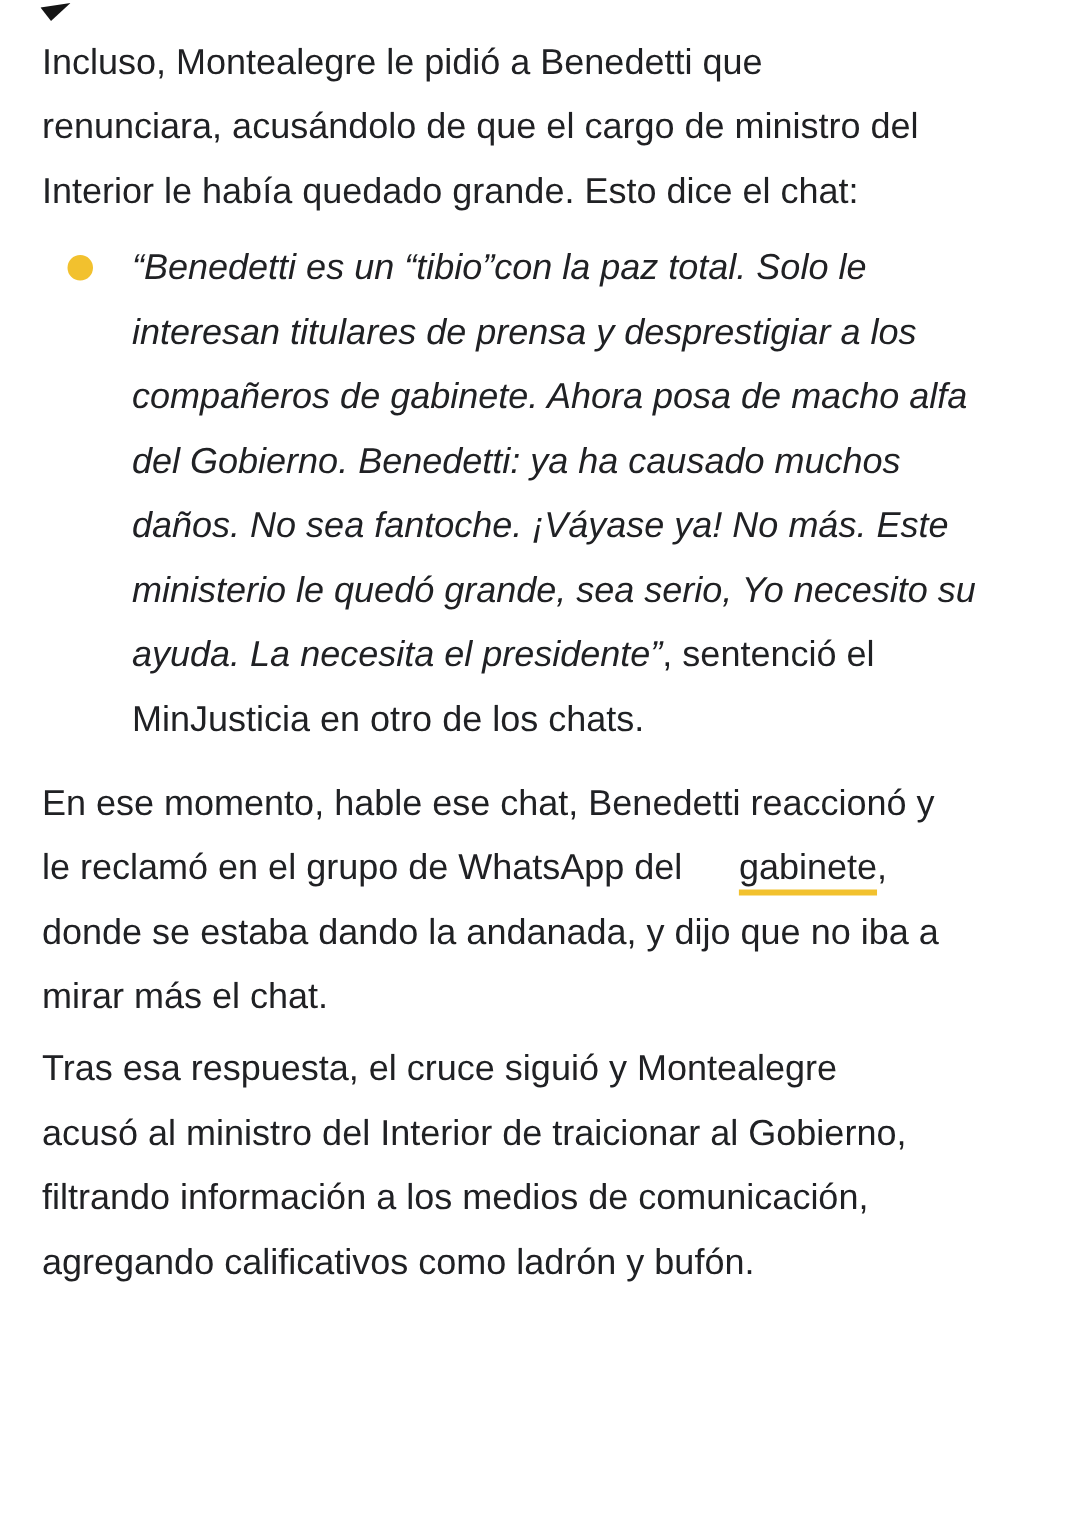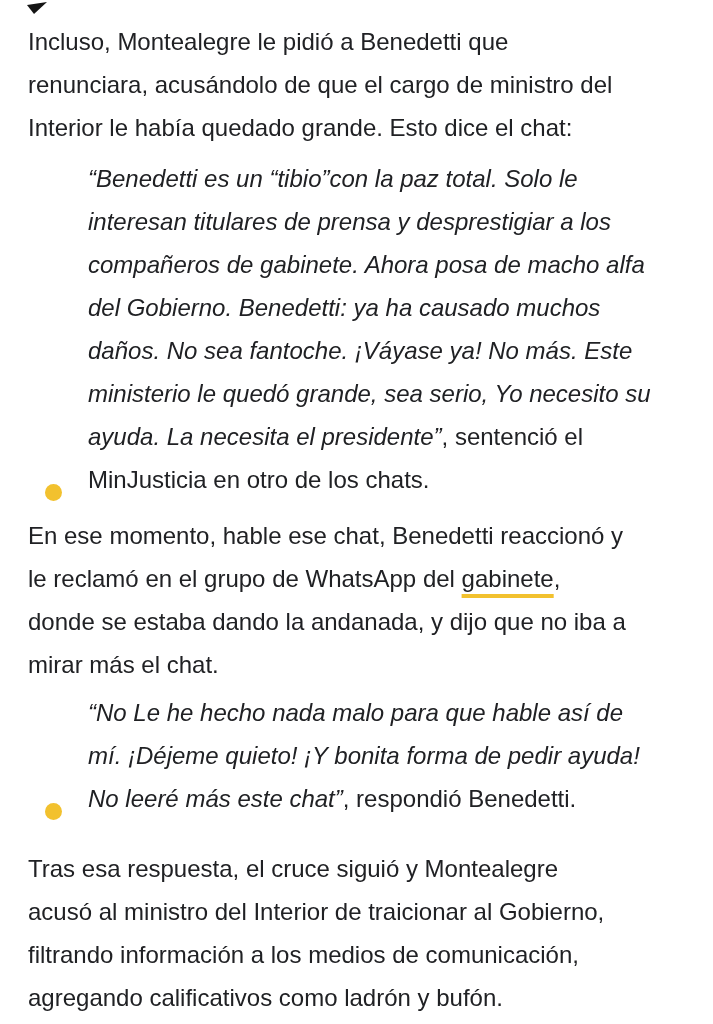--- a/index.html
+++ b/index.html
@@ -21,35 +21,36 @@
     font-size:24px;
     line-height:43px;
     letter-spacing:0;
   }
   .block{white-space:pre-wrap;}
   .para{margin:0;}
   .article > .block:nth-child(2){margin-top:8px;}
   .article > .block:nth-child(3){margin-top:13px;}
   .article > .block:nth-child(4){margin-top:5px;}
   .article > .block:nth-child(5){margin-top:27px;}
-  .bullet-item{display:flex;align-items:flex-end;}
+  .bullet-item{display:flex;align-items:flex-start;}
   .bullet-dot{
     flex:none;width:17px;height:17px;border-radius:50%;
     background:var(--yellow);
     margin:13px 26px 0 17px;
   }
   .bullet-text{flex:1;white-space:pre-wrap;}
   strong{font-weight:normal;}
   em{font-style:italic;}
   a.link{
     color:inherit;cursor:pointer;
     text-decoration:underline;
     text-decoration-color:var(--yellow);
     text-decoration-thickness:4px;
     text-underline-offset:7px;
+    margin-left:31px;
   }
 </style>
 </head>
 <body>
 
 <svg class="corner-mark" viewBox="0 0 20 12" xmlns="http://www.w3.org/2000/svg" aria-hidden="true">
   <polygon points="0,3 20,0 7,12" fill="#141414"></polygon>
 </svg>
 
 <div class="article">
@@ -61,20 +62,17 @@
 compañeros de gabinete. Ahora posa de macho alfa
 del Gobierno. Benedetti: ya ha causado muchos
 daños. No sea fantoche. ¡Váyase ya! No más. Este
 ministerio le quedó grande, sea serio, Yo necesito su
 ayuda. La necesita el presidente”</em><span>, sentenció el
 MinJusticia en otro de los chats.</span></div></div>
     <p class="block para"><span>En ese momento, hable ese chat, </span><strong>Benedetti reaccionó y
 le reclamó en el grupo de WhatsApp del </strong><a class="link" href="#"><strong>gabinete</strong></a><strong>,</strong><span>
 donde se estaba dando la andanada, y dijo que no iba a
 mirar más el chat.</span></p>
-    <div class="block bullet-item"><span class="bullet-dot"></span><div class="bullet-text"><em>“No Le he hecho nada malo para que hable así de
-mí. ¡Déjeme quieto! ¡Y bonita forma de pedir ayuda!
-No leeré más este chat”</em><span>, respondió Benedetti.</span></div></div>
     <p class="block para"><span>Tras esa respuesta, </span><strong>el cruce siguió y Montealegre
 acusó al ministro del Interior de traicionar al Gobierno,</strong><span>
 filtrando información a los medios de comunicación,
 agregando calificativos como ladrón y bufón.</span></p>
   </div>
 
 </body></html>

